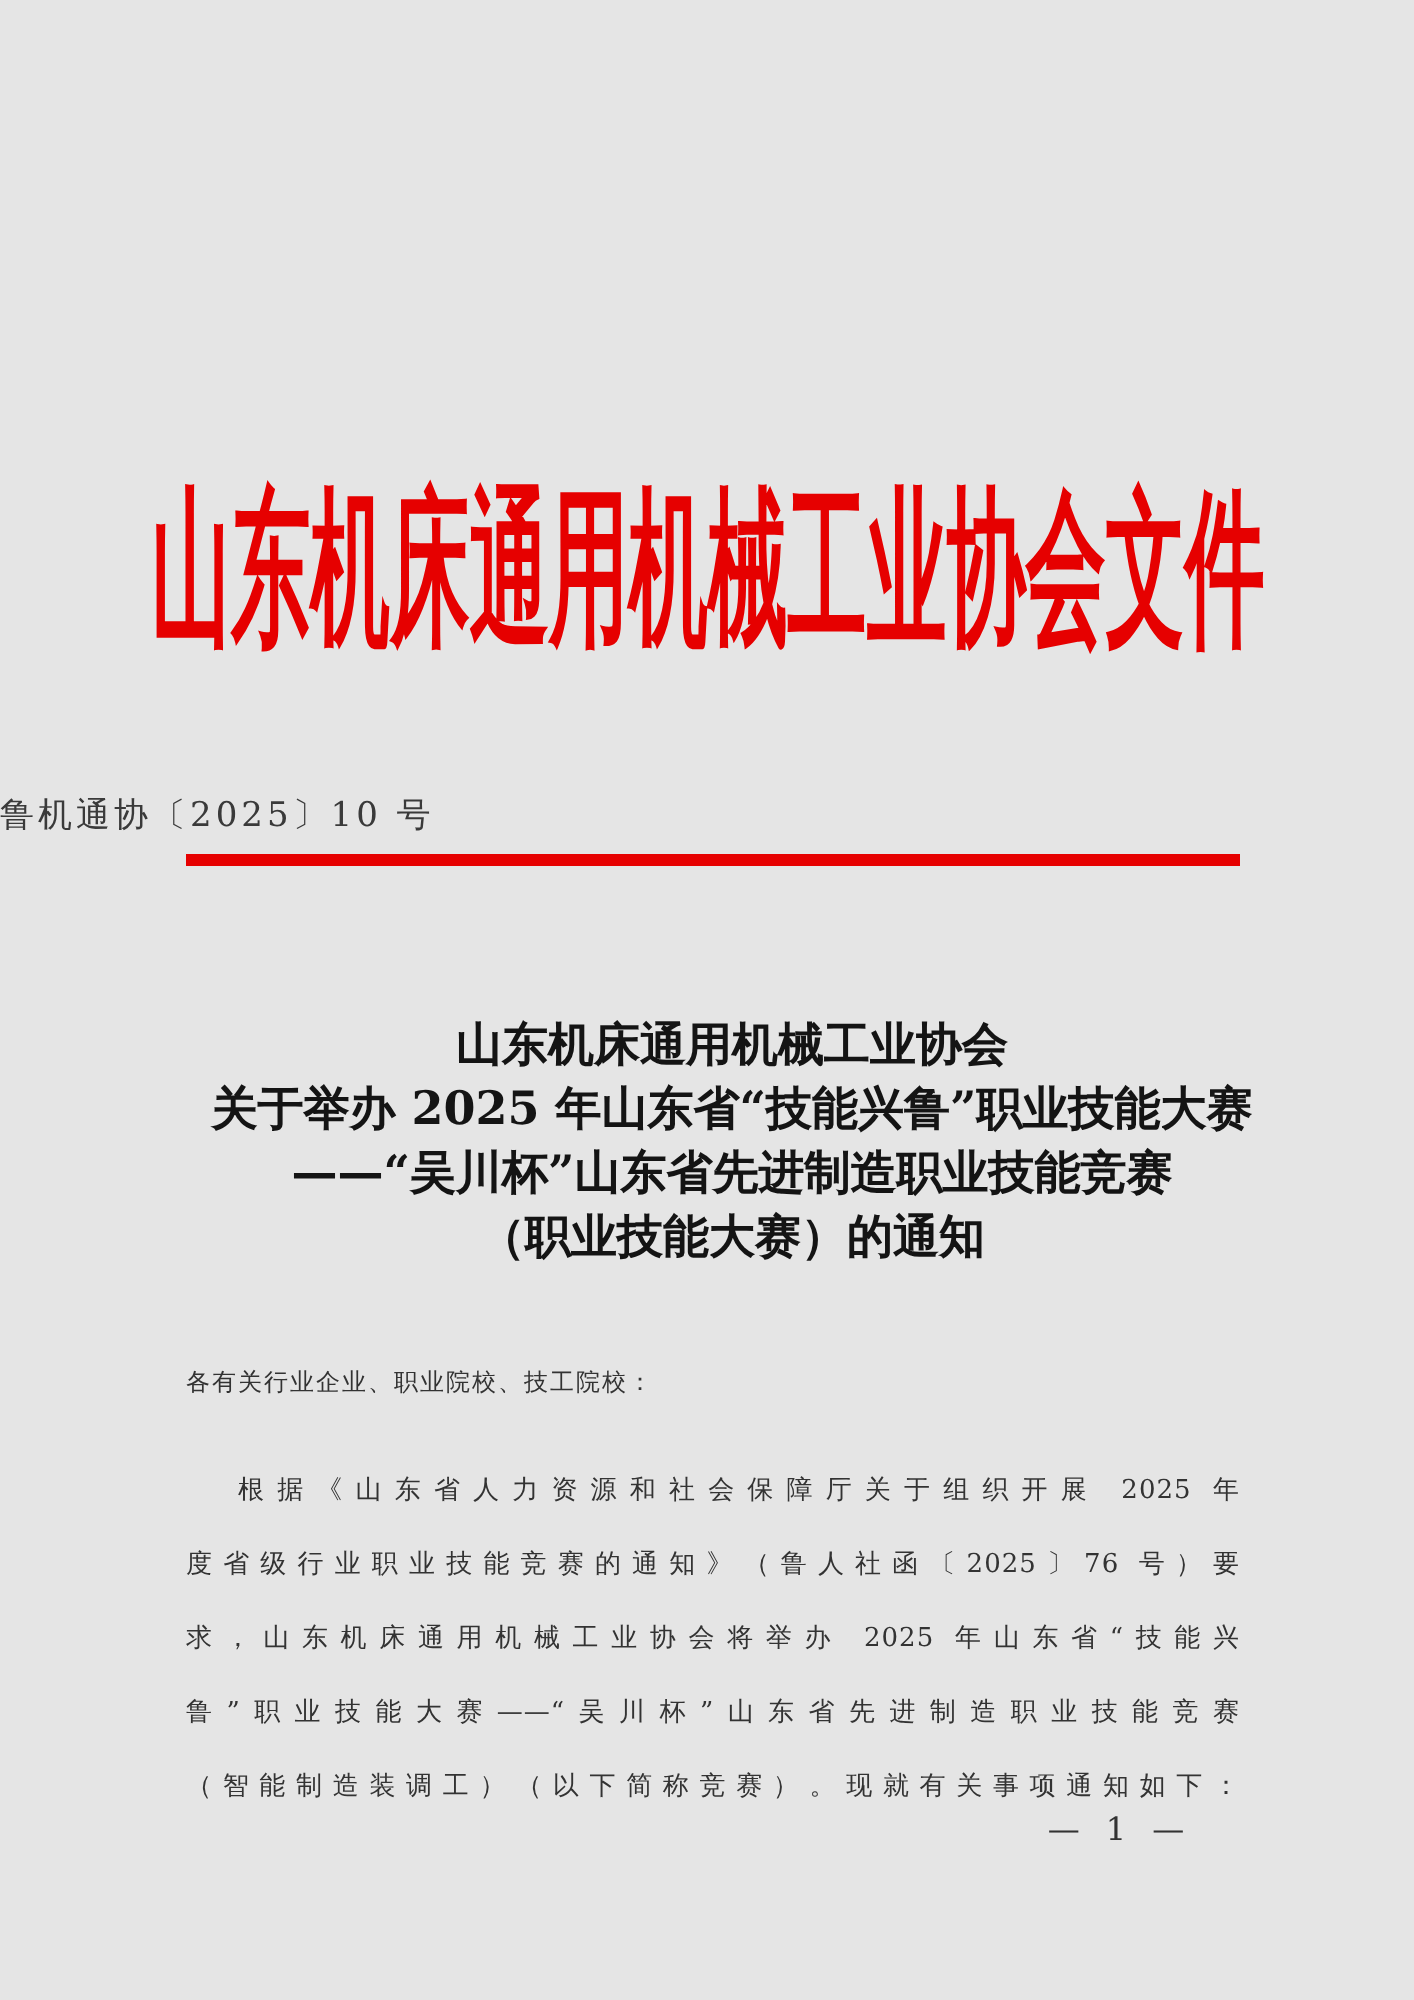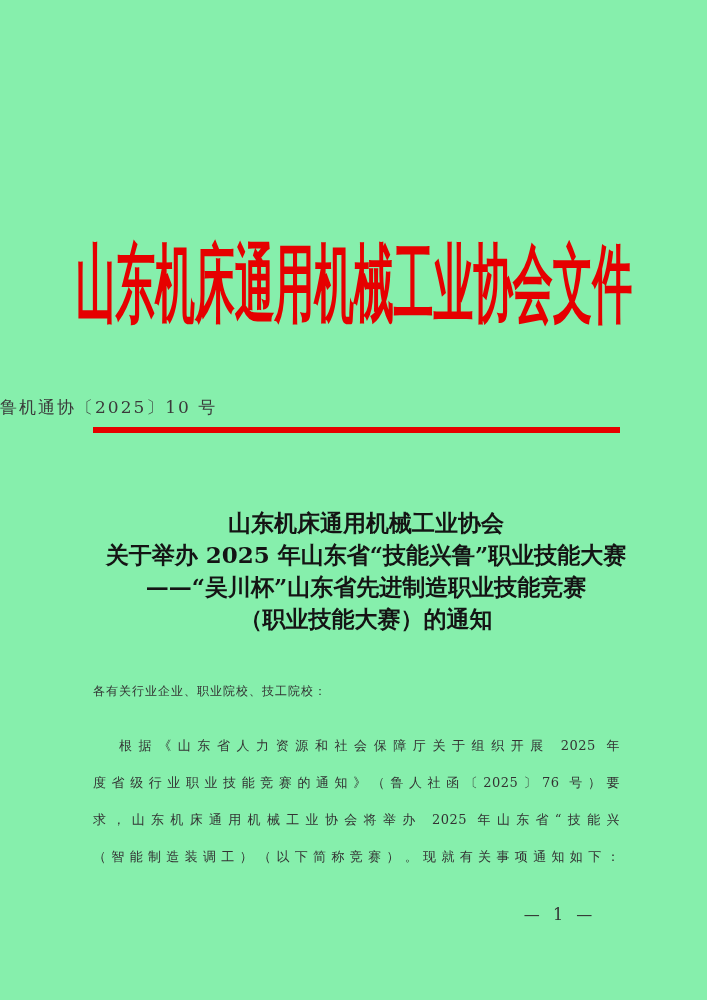--- a/index.html
+++ b/index.html
@@ -4,21 +4,21 @@
 <style>
   html, body {
     margin: 0;
     padding: 0;
     background: #ffffff;
   }
   .page {
     position: relative;
     width: 707px;
     height: 1000px;
-    background: #86efac;
+    background: #e5e5e5;
     overflow: hidden;
     font-family: "DejaVu Serif", "Liberation Serif", serif;
     color: #2b2b2b;
   }
 
   
   .banner {
     position: absolute;
     top: 238px;
     left: 0;
@@ -137,18 +137,19 @@
     <div>——“吴川杯”山东省先进制造职业技能竞赛</div>
     <div>（职业技能大赛）的通知</div>
   </div>
 
   <div class="salutation">各有关行业企业、职业院校、技工院校：</div>
 
   <div class="body-para">
     <div class="body-line justified indent">根据《山东省人力资源和社会保障厅关于组织开展 2025 年</div>
     <div class="body-line justified">度省级行业职业技能竞赛的通知》（鲁人社函〔2025〕76 号）要</div>
     <div class="body-line justified">求，山东机床通用机械工业协会将举办 2025 年山东省“技能兴</div>
+    <div class="body-line justified">鲁”职业技能大赛——“吴川杯”山东省先进制造职业技能竞赛</div>
     <div class="body-line justified">（智能制造装调工）（以下简称竞赛）。现就有关事项通知如下：</div>
   </div>
 
   <div class="page-number">— 1 —</div>
 
 </div>
 
 </body></html>

